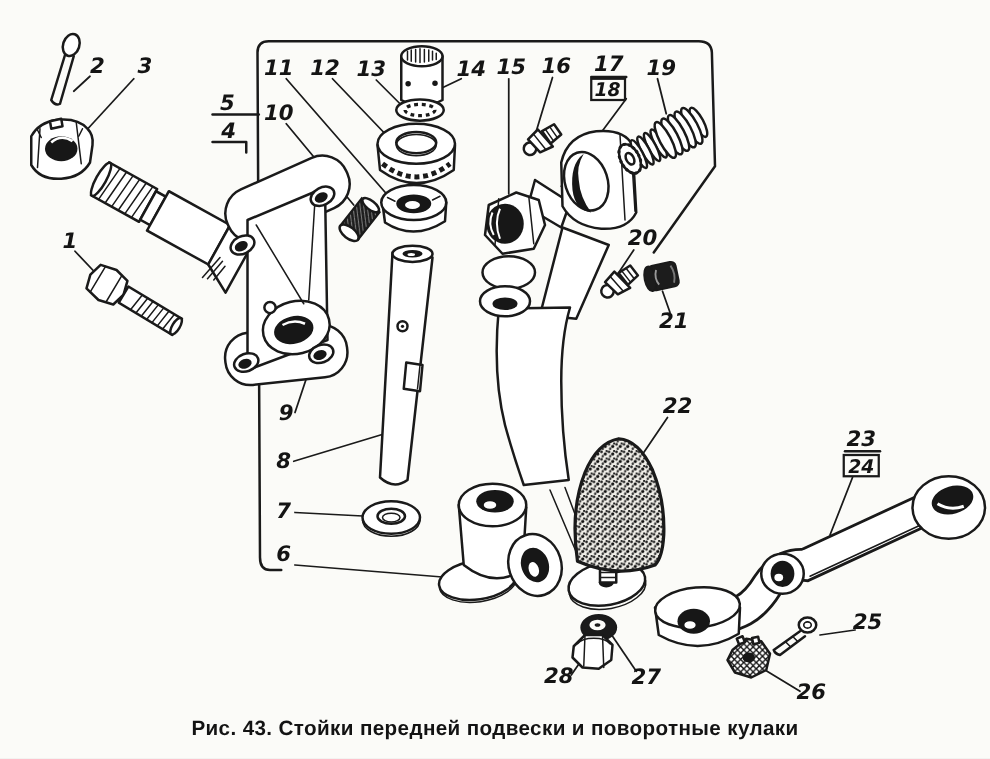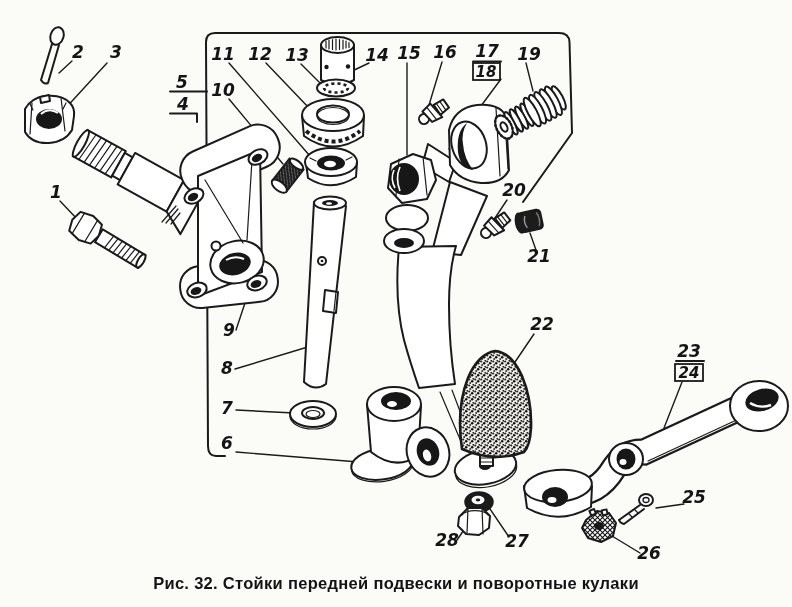--- a/index.html
+++ b/index.html
@@ -332,14 +332,14 @@
     <text class="lbl" x="542" y="330">22</text>
     <text class="lbl" x="689" y="357">23</text>
     <text class="lbl" x="689" y="378" style="font-size:15px">24</text>
     <text class="lbl" x="694" y="503">25</text>
     <text class="lbl" x="649" y="559">26</text>
     <text class="lbl" x="517" y="547">27</text>
     <text class="lbl" x="447" y="546">28</text>
   </g>
 </svg>
 
-<div class="caption">Рис. 32. Стойки передней подвески и поворотные кулаки</div>
+<div class="caption">Рис. 43. Стойки передней подвески и поворотные кулаки</div>
 </div>
 
 </body></html>

